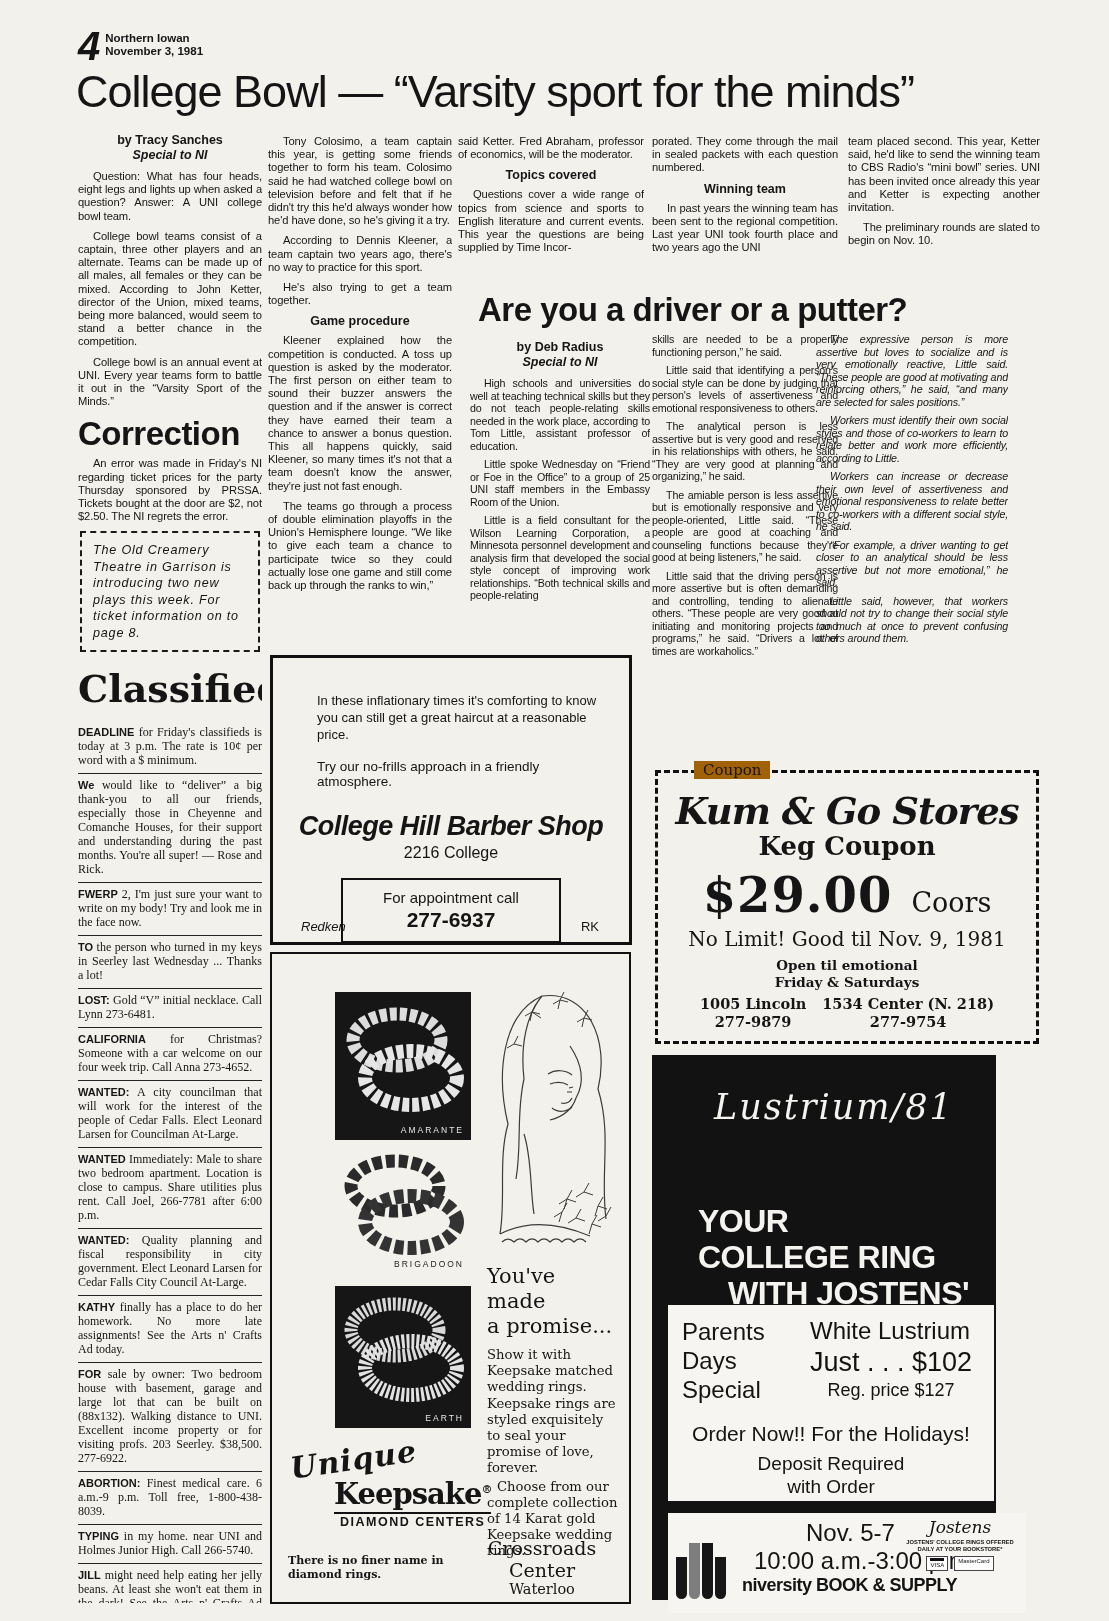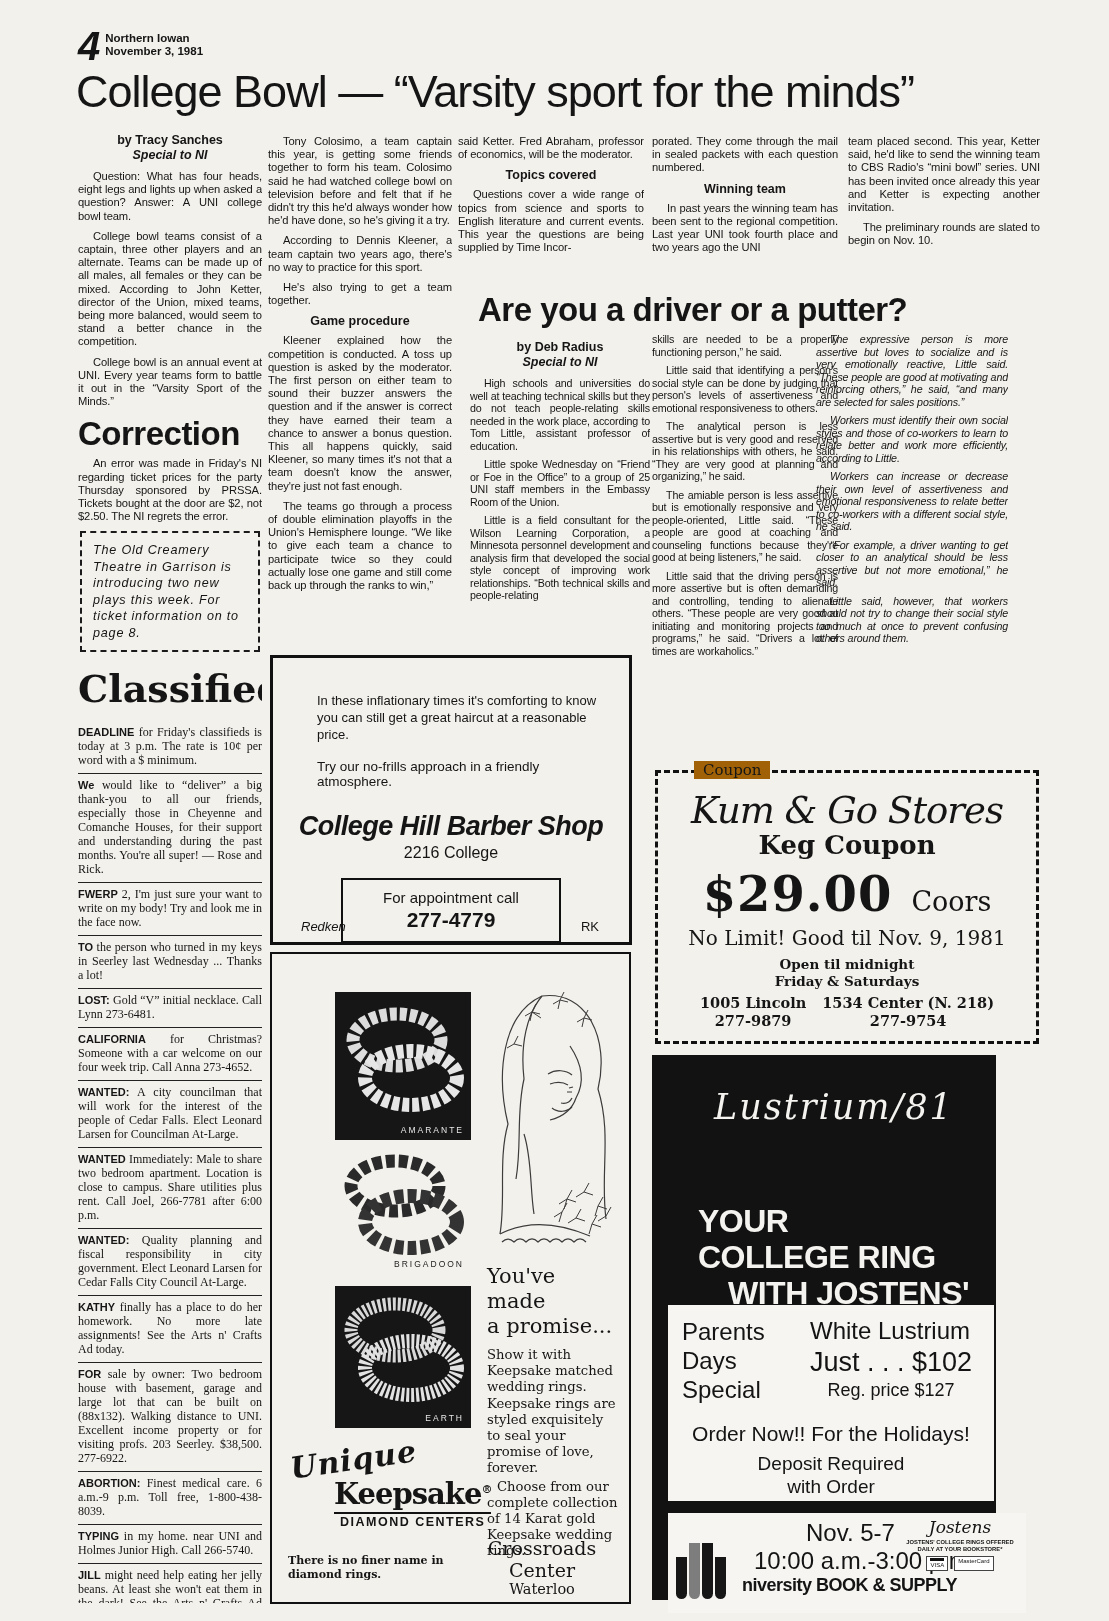--- a/index.html
+++ b/index.html
@@ -44,21 +44,21 @@
   .barber .appt{border:2px solid #111;width:208px;margin:16px auto 0;text-align:center;padding:9px 4px;}
   .barber .appt .l1{font-size:15px;}
   .barber .appt .l2{font-size:21px;font-weight:bold;margin-top:2px;}
   .barber .brand-l{position:absolute;left:28px;bottom:8px;font-style:italic;font-size:13px;}
   .barber .brand-r{position:absolute;right:30px;bottom:8px;font-size:13px;}
 
   
   .kumgo{border:3.5px dashed #111;font-family:"DejaVu Serif",serif;text-align:center;}
   .kumgo .couponlbl{position:absolute;top:-12px;left:36px;background:#a16207;padding:0 9px;
                     font-size:15px;}
-  .kumgo .name{font-size:37px;font-weight:normal;font-style:italic;margin-top:16px;letter-spacing:-1px;}
+  .kumgo .name{font-size:37px;font-weight:bold;font-style:italic;margin-top:16px;letter-spacing:-1px;}
   .kumgo .sub{font-size:26px;font-weight:bold;margin-top:-2px;}
   .kumgo .price-row{margin-top:6px;}
   .kumgo .price{font-size:48px;font-weight:bold;letter-spacing:1px;}
   .kumgo .brand{font-size:27px;margin-left:14px;}
   .kumgo .limit{font-size:20px;margin-top:4px;}
   .kumgo .hours{font-size:13.5px;font-weight:bold;line-height:17px;margin-top:6px;}
   .kumgo .locs{display:flex;justify-content:space-between;padding:4px 42px 0;font-size:14.5px;font-weight:bold;line-height:18px;}
 
   
   .keepsake{border:2.5px solid #111;}
@@ -205,37 +205,37 @@
     <p>Little said, however, that workers should not try to change their social style too much at once to prevent confusing others around them.</p>
   </div>
 
   <div class="abs barber" style="left:270px;top:655px;width:356px;height:284px;">
     <div class="lede">In these inflationary times it's comforting to know you can still get a great haircut at a reasonable price.</div>
     <div class="lede2">Try our no-frills approach in a friendly atmosphere.</div>
     <div class="name">College Hill Barber Shop</div>
     <div class="addr">2216 College</div>
     <div class="appt">
       <div class="l1">For appointment call</div>
-      <div class="l2">277-4779</div>
+      <div class="l2">277-6937</div>
     </div>
     <div class="brand-l">Redken</div>
     <div class="brand-r">RK</div>
   </div>
 
   <div class="abs kumgo" style="left:655px;top:770px;width:378px;height:268px;">
     <div class="couponlbl">Coupon</div>
     <div class="name">Kum &amp; Go Stores</div>
     <div class="sub">Keg Coupon</div>
     <div class="price-row">
       <span class="price">$29.00</span>
       <span class="brand">Coors</span>
     </div>
     <div class="limit">No Limit! Good til Nov. 9, 1981</div>
     <div class="hours">
-      <div>Open til midnight</div>
+      <div>Open til emotional</div>
       <div>Friday &amp; Saturdays</div>
     </div>
     <div class="locs">
       <div>
         <div>1005 Lincoln</div>
         <div>277-9879</div>
       </div>
       <div>
         <div>1534 Center (N. 218)</div>
         <div>277-9754</div>

